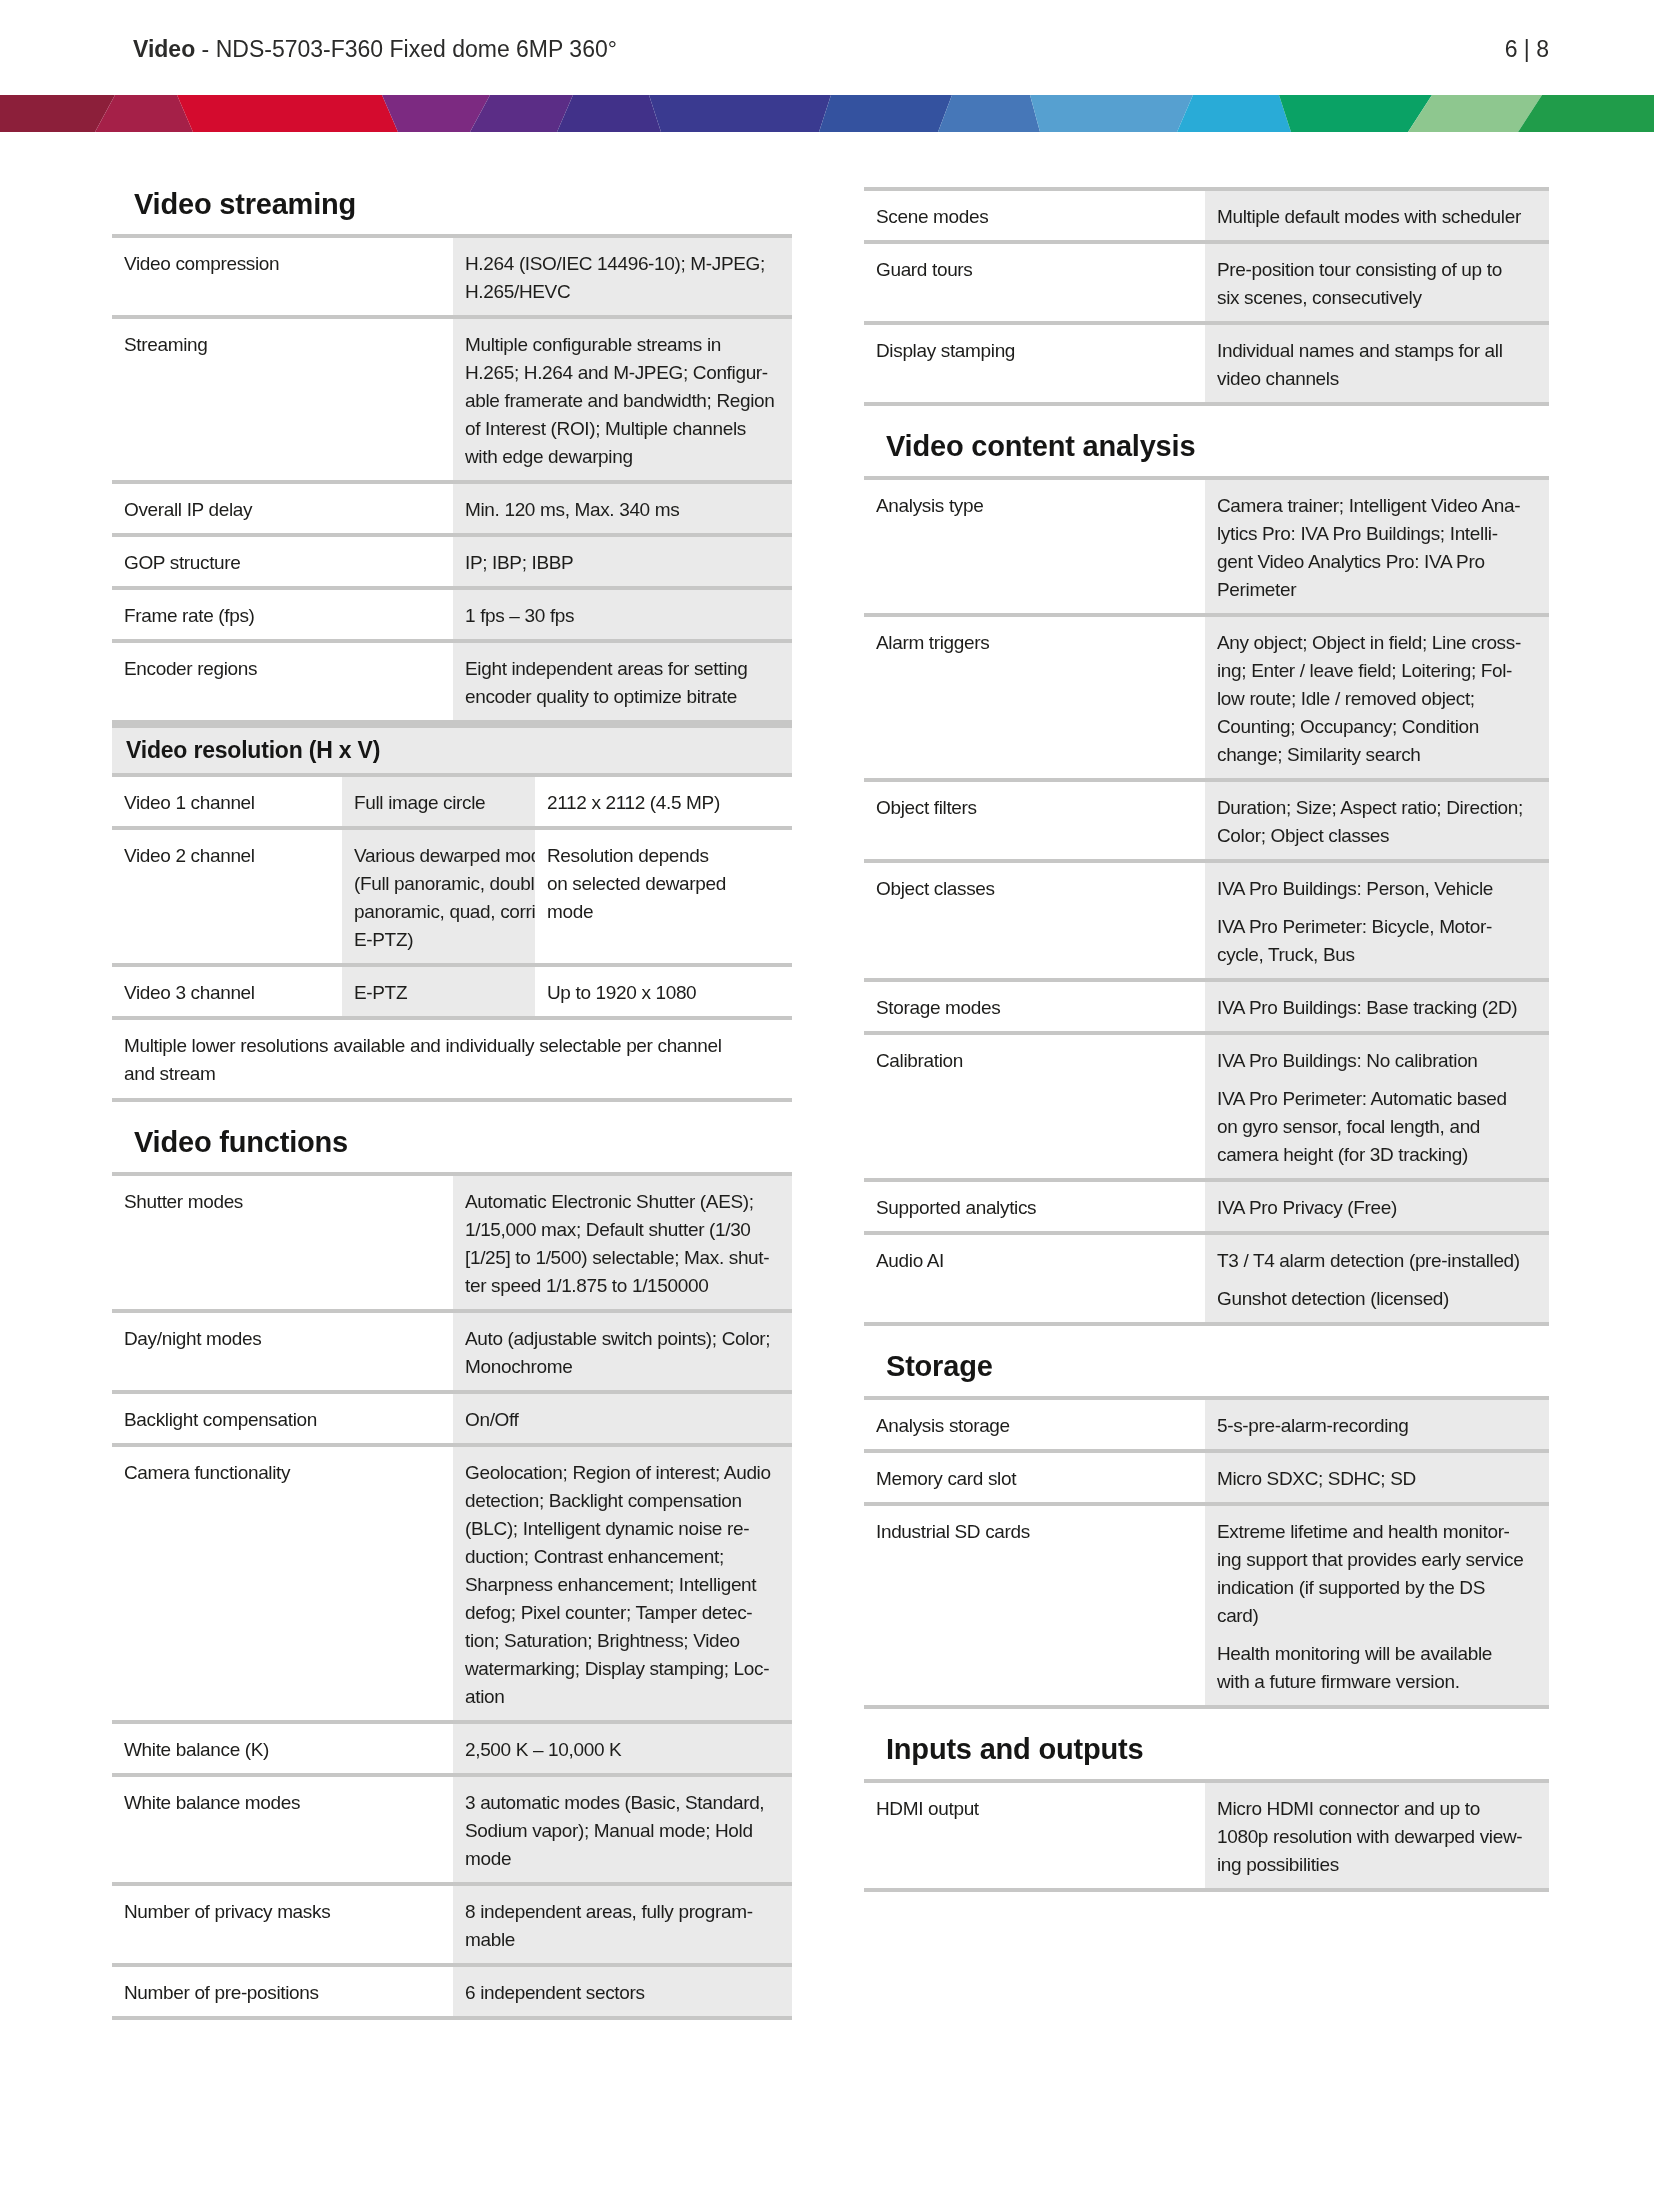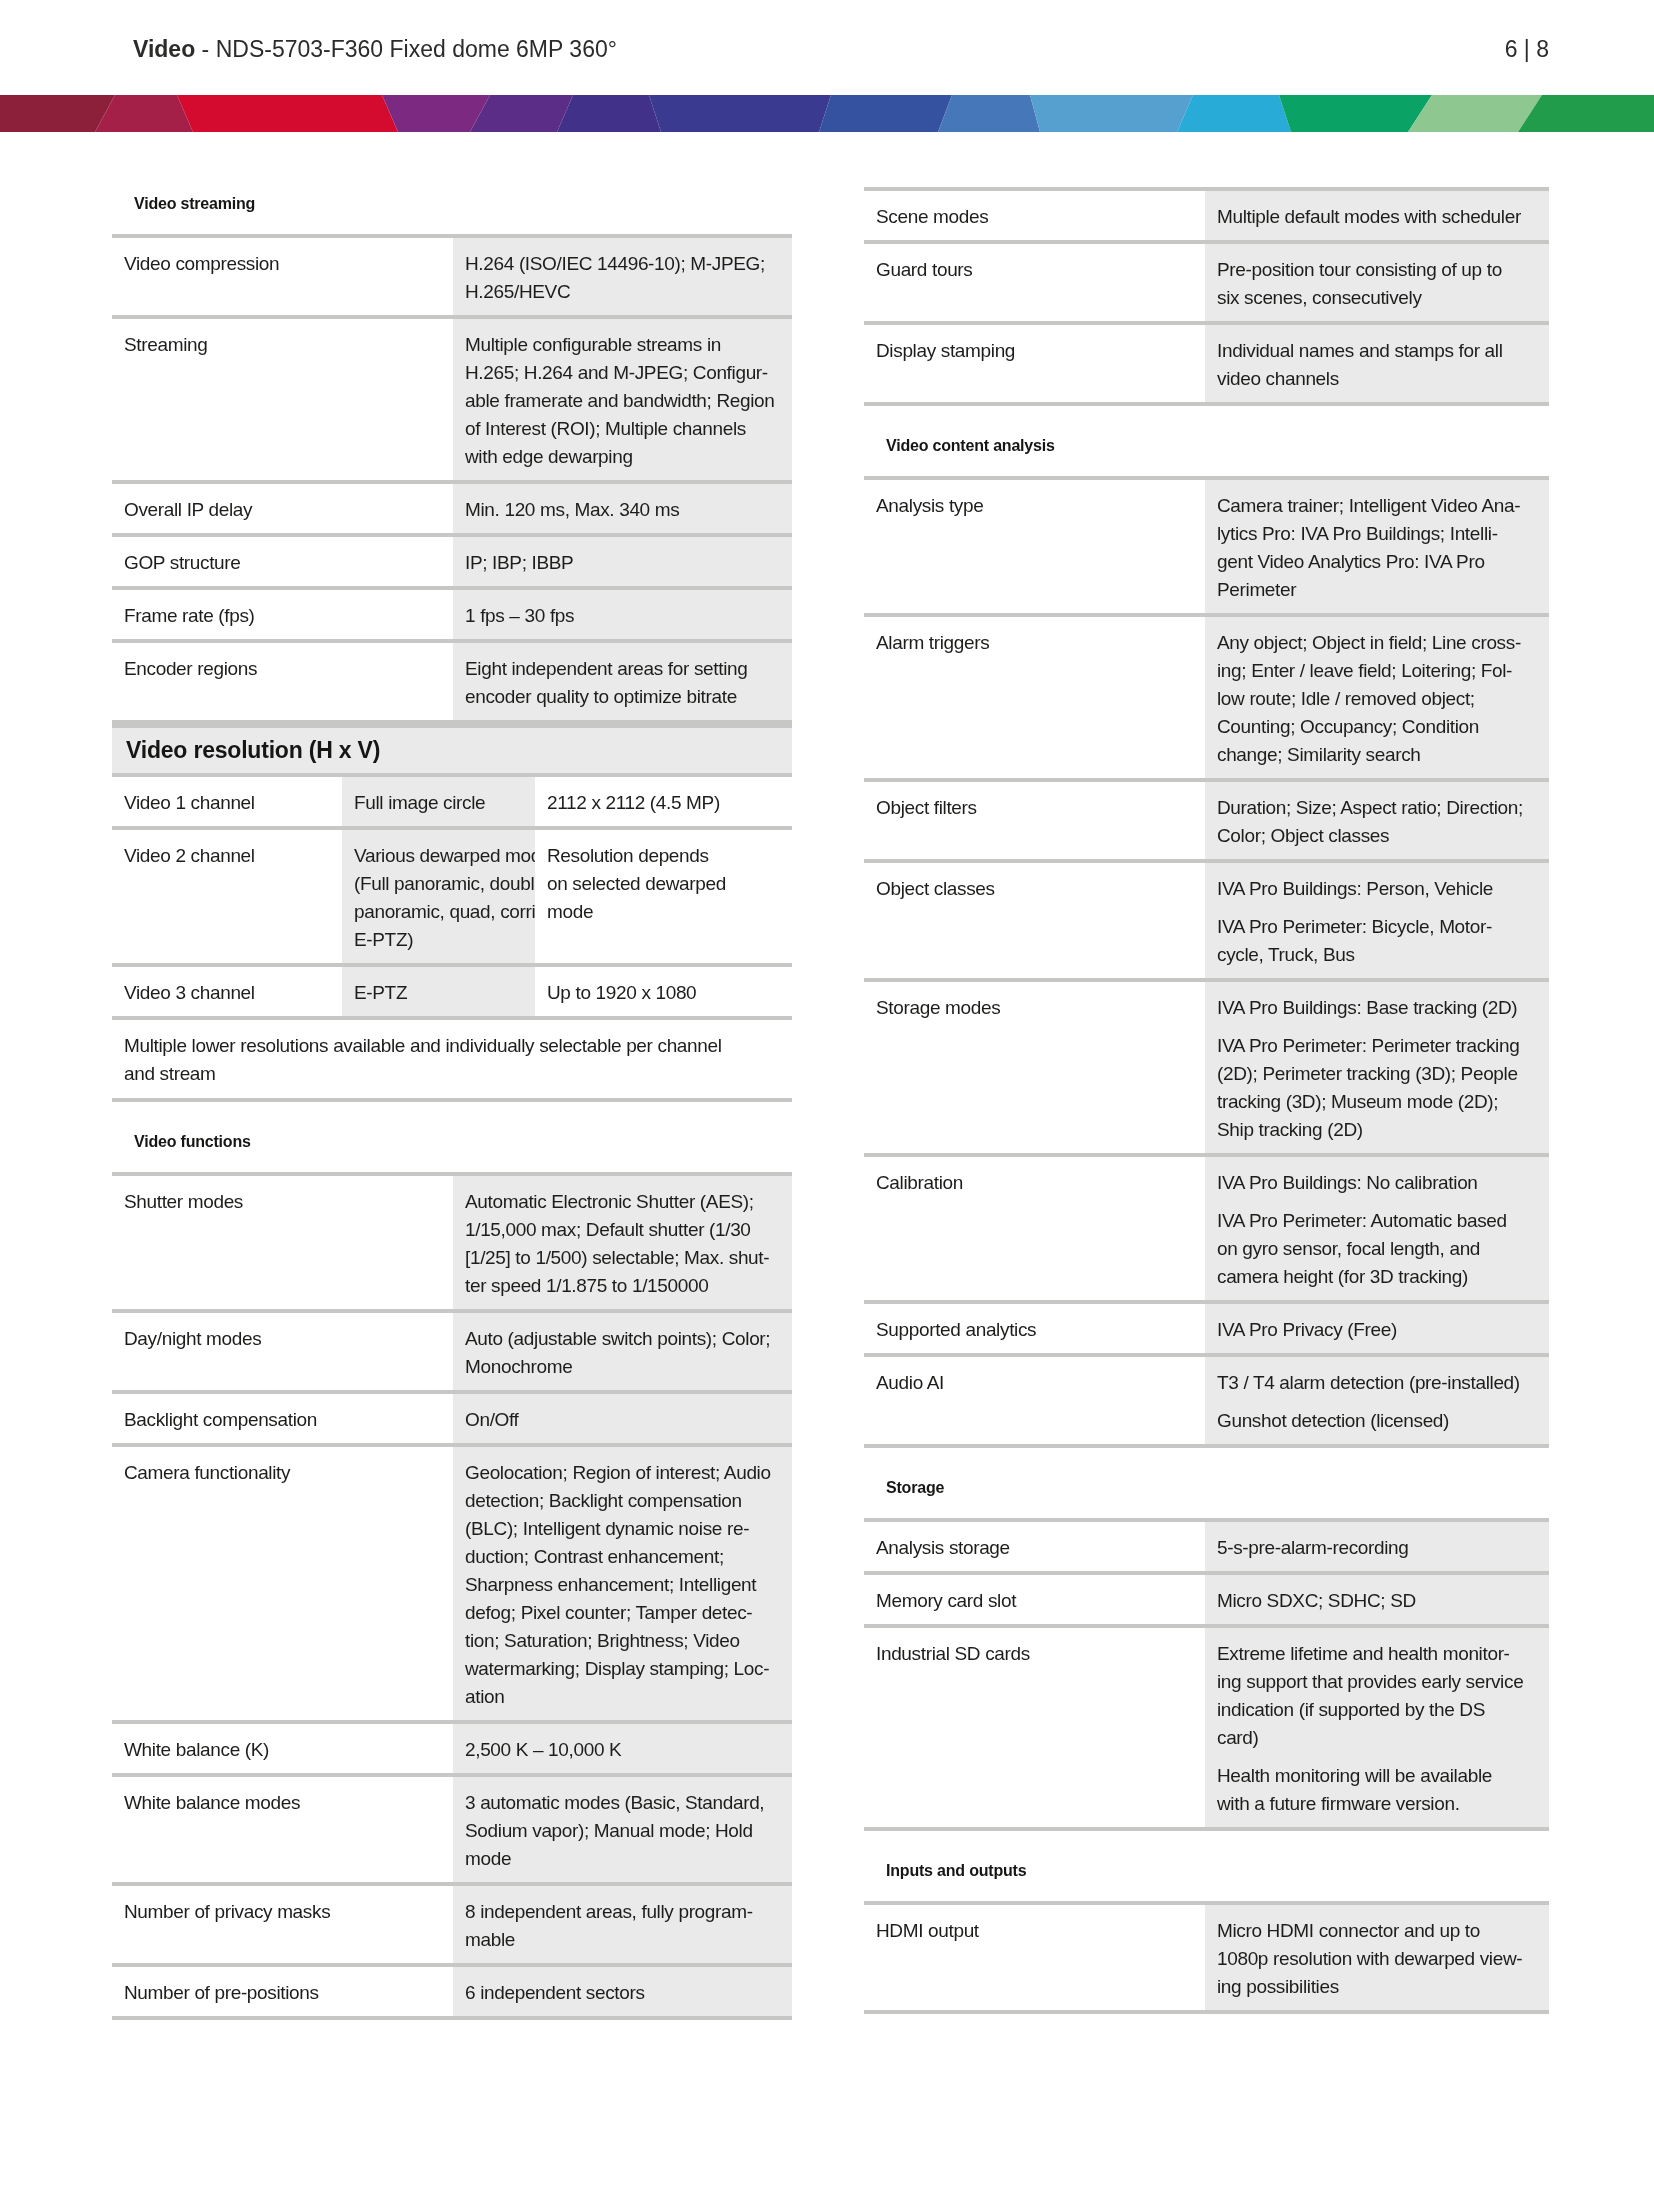--- a/index.html
+++ b/index.html
@@ -22,21 +22,21 @@
   .brandbar{
     position:absolute;left:0;top:95px;width:1654px;height:37px;
   }
   .seg{position:absolute;left:0;top:0;width:100%;height:100%;}
   
   .col{position:absolute;}
   #col0{left:112px;top:182px;width:680px;}
   #col1{left:864px;top:187px;width:685px;}
   
   .h2{
-    font-size:16px;font-weight:bold;color:#161615;
+    font-size:29px;font-weight:bold;color:#161615;
     margin:26px 0 16px 22px;line-height:28px;letter-spacing:-0.2px;
   }
   .h2.first{margin-top:8px;}
   
   .tbl{border-bottom:4px solid var(--line,#c7c7c6);}
   .row{display:flex;align-items:stretch;border-top:4px solid var(--line,#c7c7c6);}
   .lbl,.val,.c1,.c2,.c3,.foot{
     box-sizing:border-box;
     font-size:19px;line-height:28px;letter-spacing:-0.35px;
     white-space:pre;
@@ -232,24 +232,21 @@
         <div class="val">Duration; Size; Aspect ratio; Direction;
 Color; Object classes</div>
       </div>
       <div class="row">
         <div class="lbl">Object classes</div>
         <div class="val"><div class="para">IVA Pro Buildings: Person, Vehicle</div><div class="para">IVA Pro Perimeter: Bicycle, Motor-
 cycle, Truck, Bus</div></div>
       </div>
       <div class="row">
         <div class="lbl">Storage modes</div>
-        <div class="val"><div class="para">IVA Pro Buildings: Base tracking (2D)</div><div class="para">IVA Pro Perimeter: Perimeter tracking
-(2D); Perimeter tracking (3D); People
-tracking (3D); Museum mode (2D);
-Ship tracking (2D)</div></div>
+        <div class="val"><div class="para">IVA Pro Buildings: Base tracking (2D)</div></div>
       </div>
       <div class="row">
         <div class="lbl">Calibration</div>
         <div class="val"><div class="para">IVA Pro Buildings: No calibration</div><div class="para">IVA Pro Perimeter: Automatic based
 on gyro sensor, focal length, and
 camera height (for 3D tracking)</div></div>
       </div>
       <div class="row">
         <div class="lbl">Supported analytics</div>
         <div class="val">IVA Pro Privacy (Free)</div>

